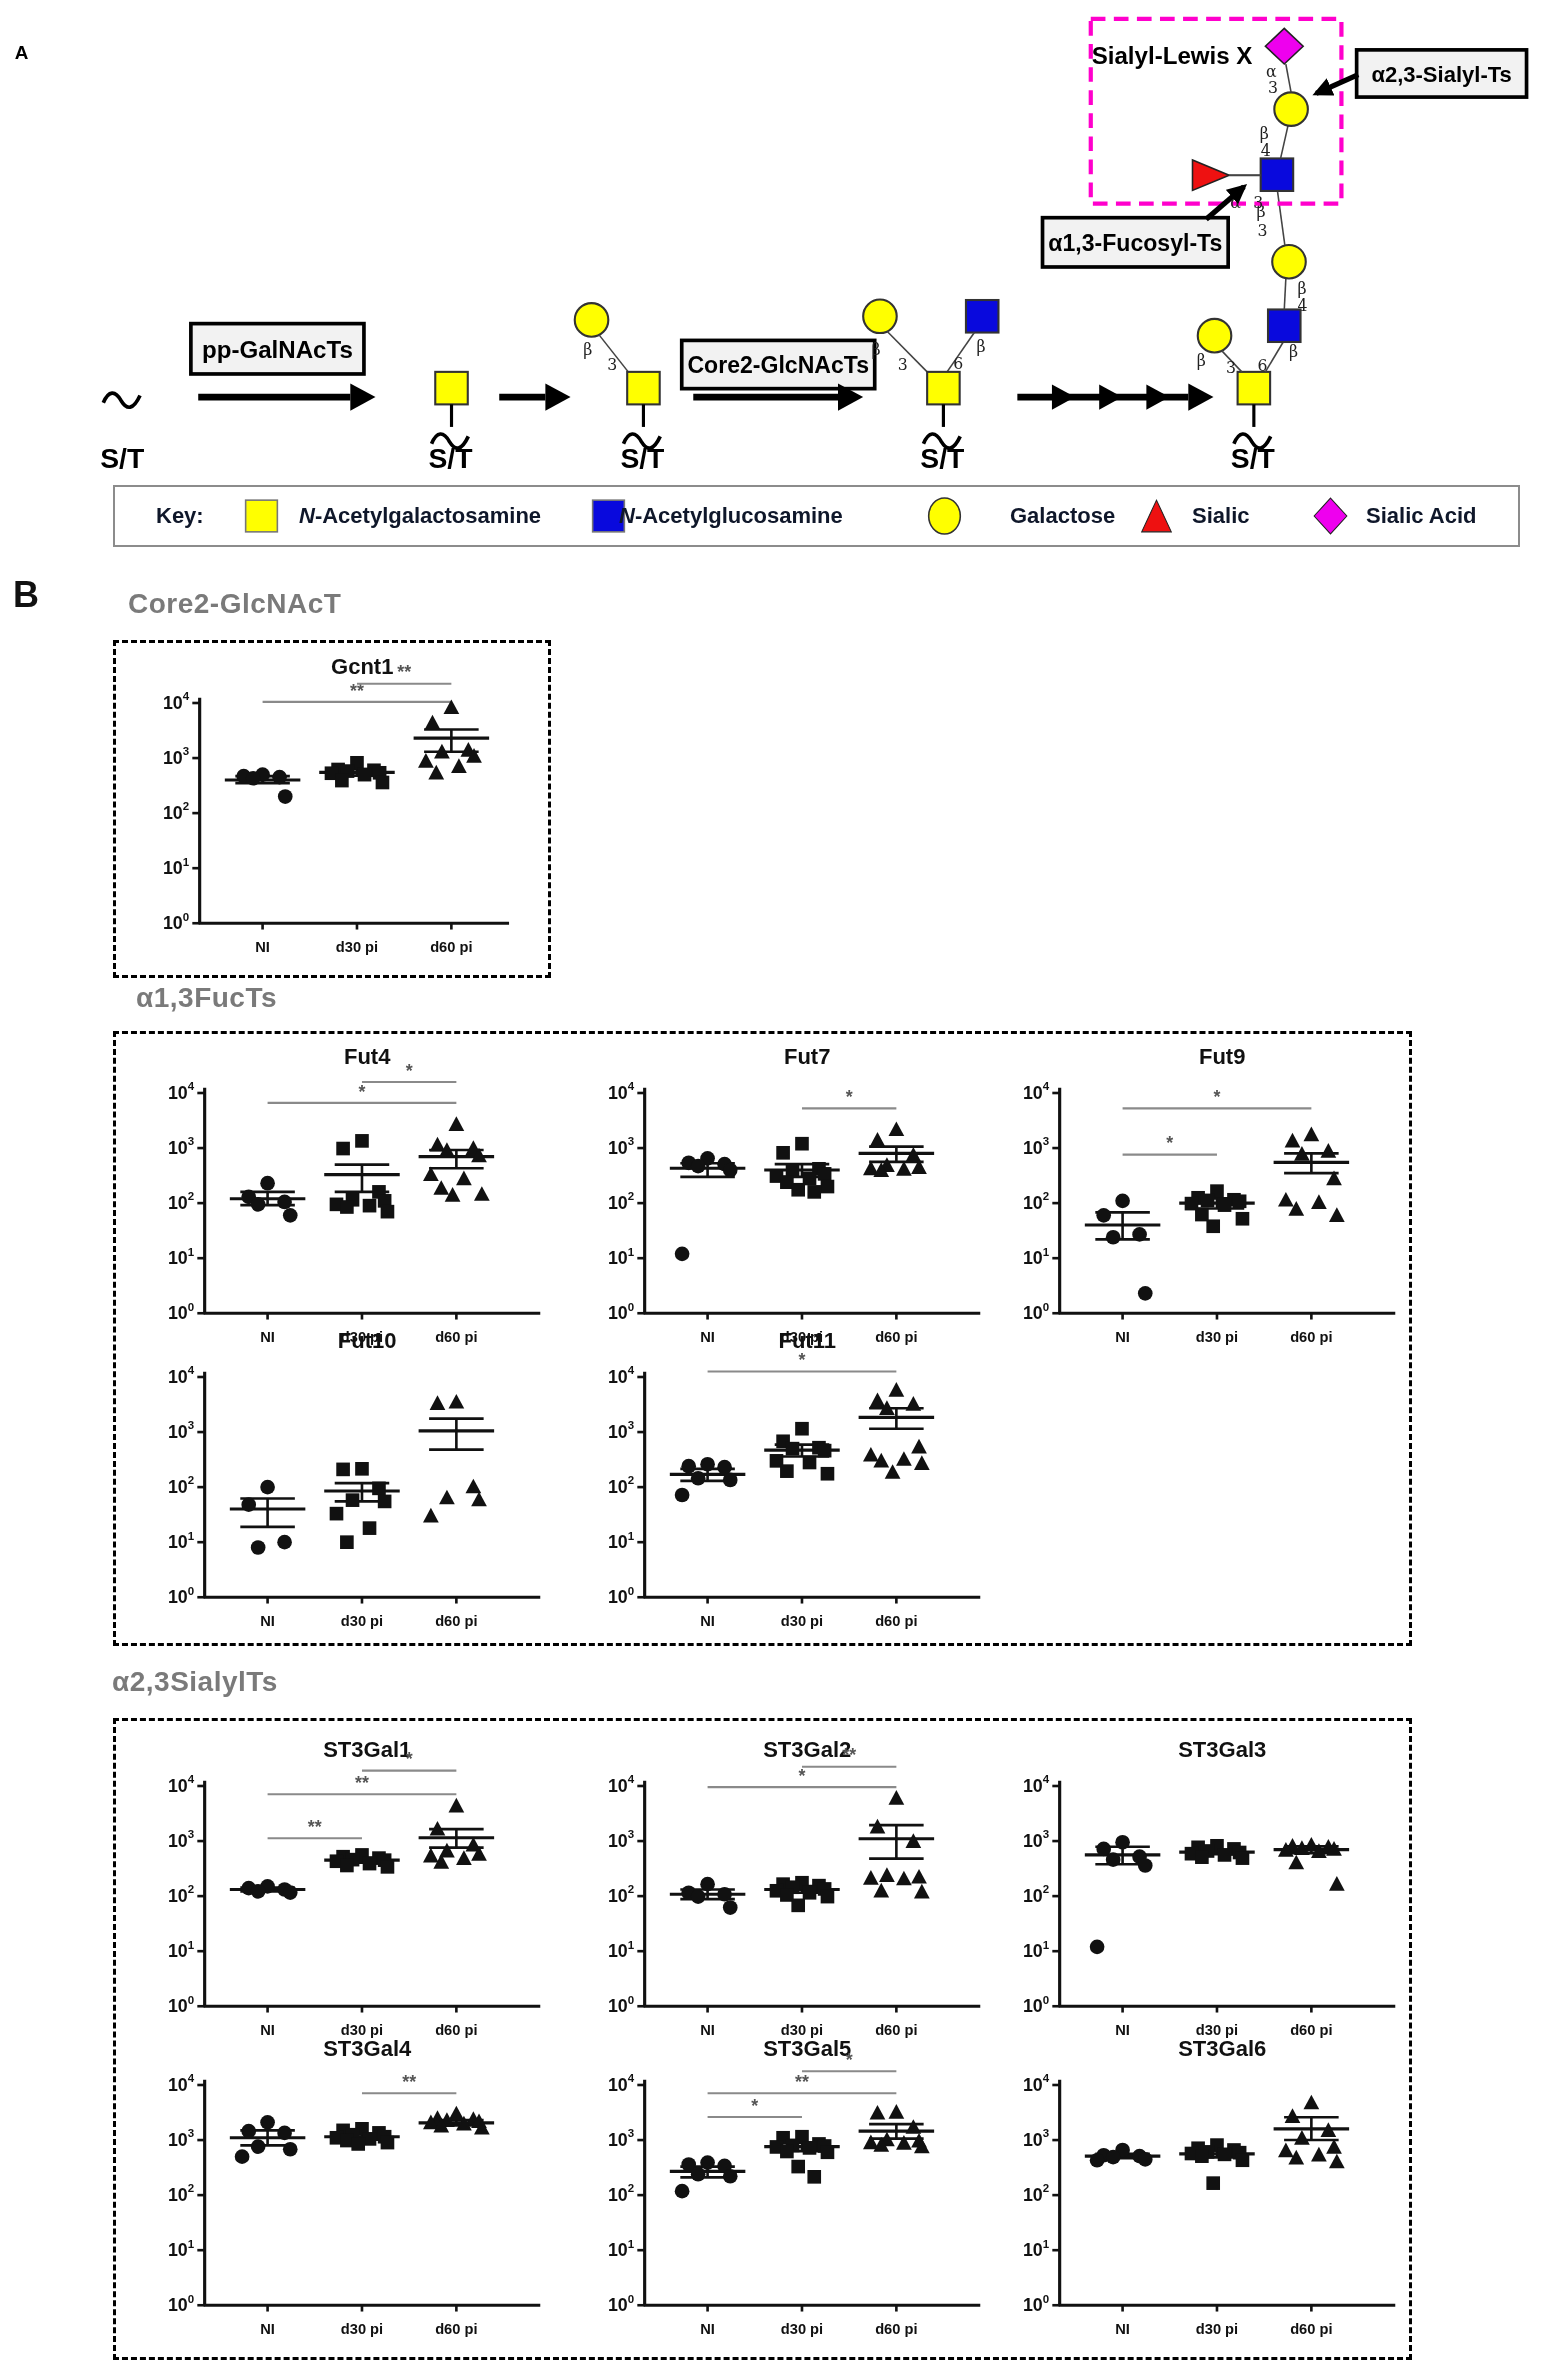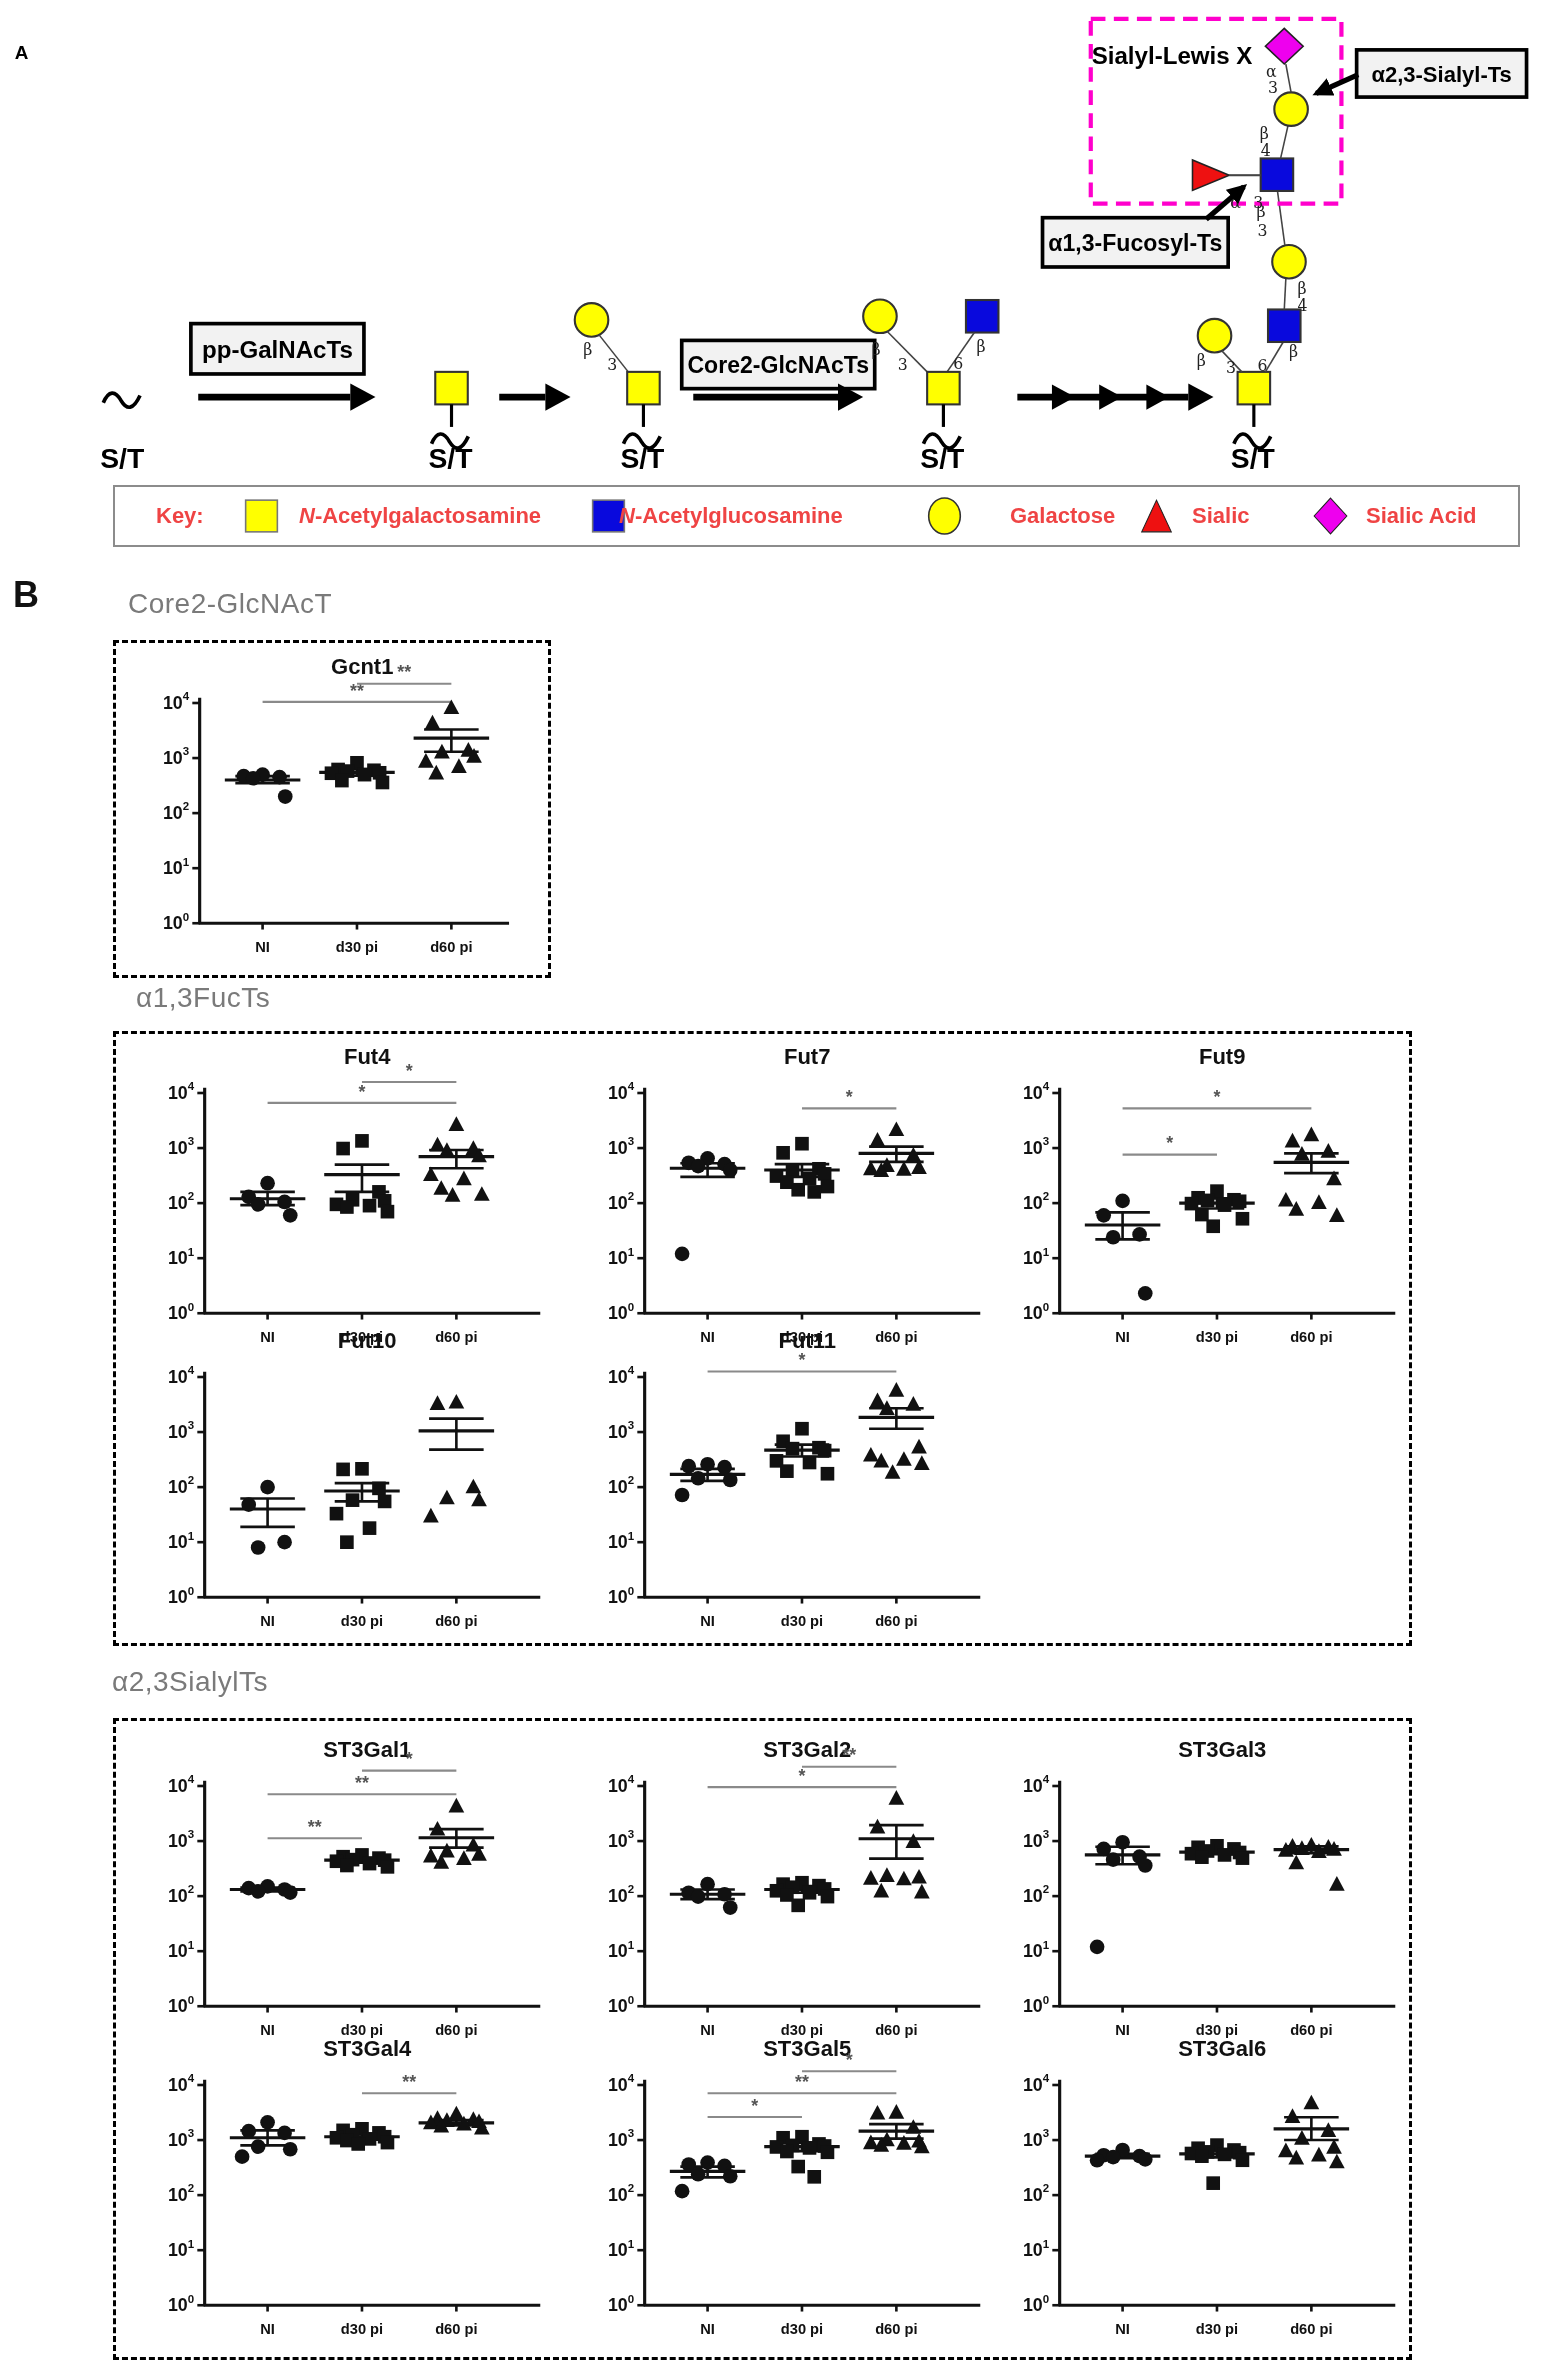--- a/index.html
+++ b/index.html
@@ -1,26 +1,26 @@
 <!DOCTYPE html>
 <html style="font-size:8.4px"><head>
 <meta charset="utf-8">
 <style>
   * { margin:0; padding:0; box-sizing:border-box; }
   body { font-family:"Liberation Sans", sans-serif; background:#ffffff; }
   #page { position:relative; width:1547px; height:2377px; background:#fff; overflow:hidden; }
   .abs { position:absolute; }
   .panel-label { font-size:36px; font-weight:bold; color:#111; }
-  .section-header { font-size:28px; font-weight:normal; color:#7a7a7a; letter-spacing:0.5px; }
+  .section-header { font-size:28px; font-weight:bold; color:#7a7a7a; letter-spacing:0.5px; }
   .dash-box { position:absolute; border:3.1px dashed #000; background:transparent; }
   
   #key-box { position:absolute; left:113px; top:485px; width:1407px; height:62px;
              border:2.1px solid #8c8c8c; background:#fff; }
   .key-item { position:absolute; top:50%; transform:translateY(-50%); display:flex; align-items:center; }
-  .key-label { font-size:22px; font-weight:bold; color:#ef4444; }
+  .key-label { font-size:22px; font-weight:bold; color:#0f172a; }
   .it { font-style:italic; }
   .plot-cell { position:absolute; }
   svg text { font-family:"Liberation Sans", sans-serif; }
   .glyco-link { font-family:"DejaVu Serif", serif; font-size:30px; fill:#222; }
 </style>
 </head>
 <body>
 
 <div id="page">
 

